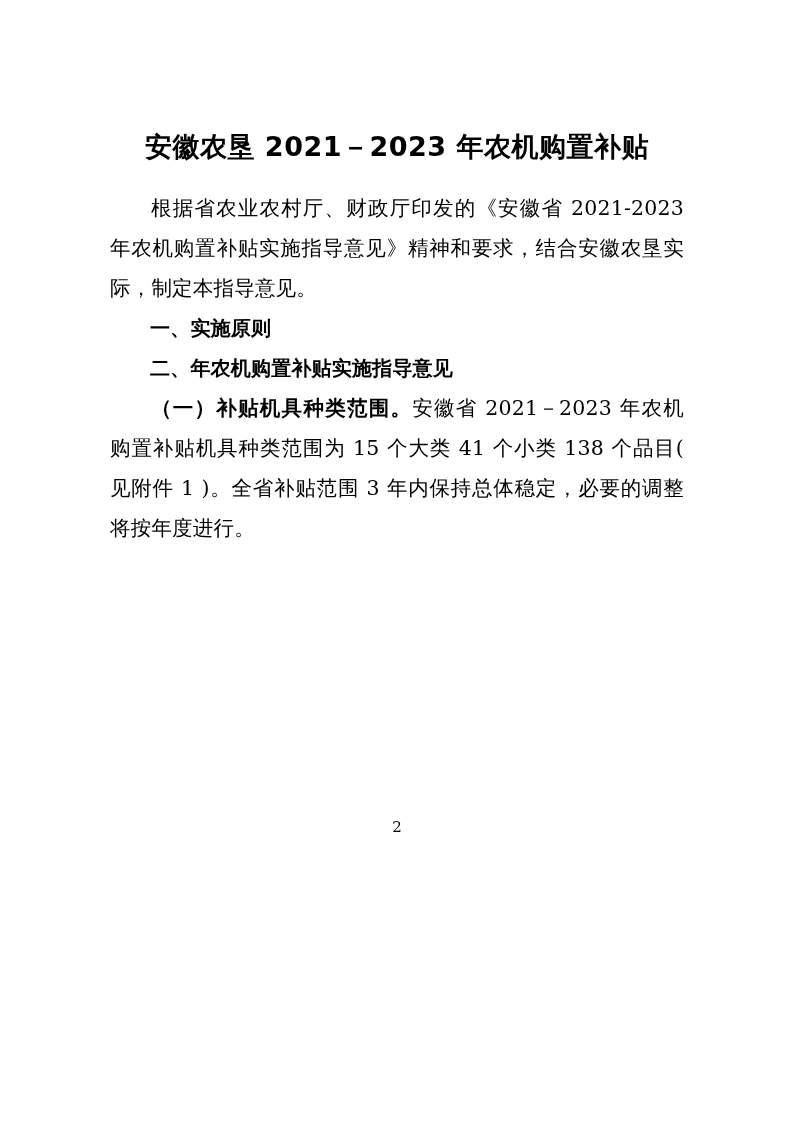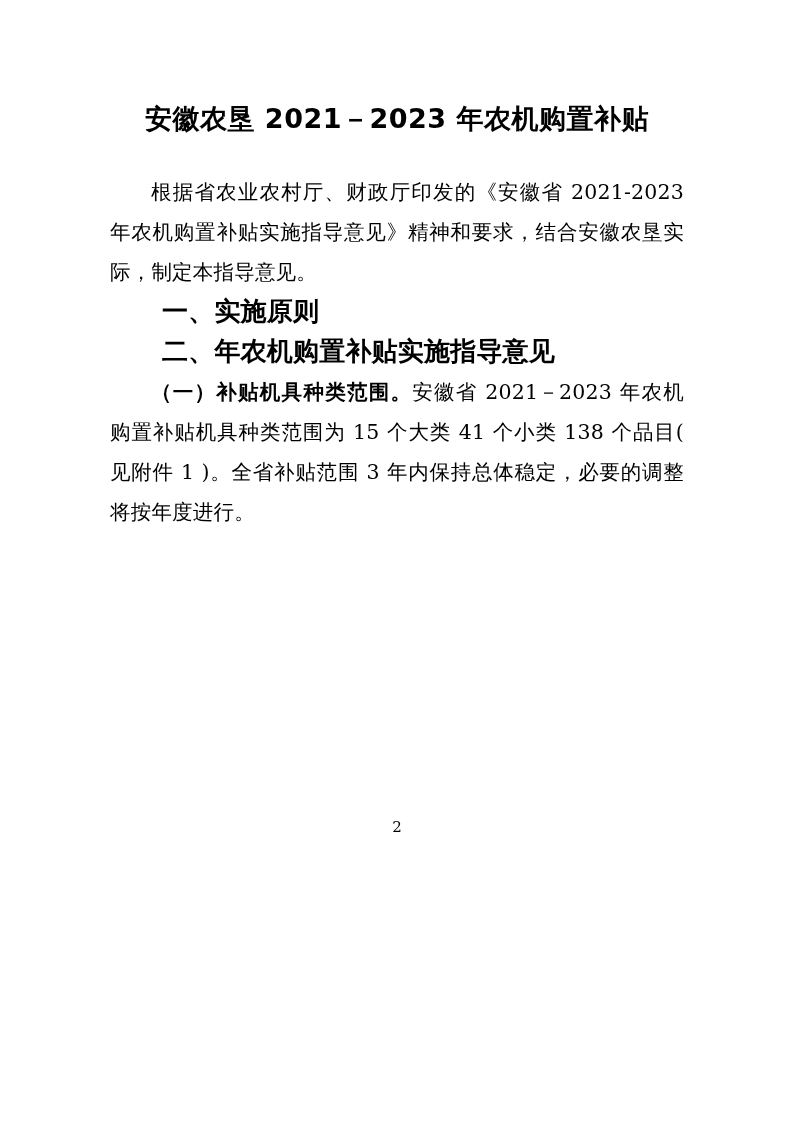--- a/index.html
+++ b/index.html
@@ -12,53 +12,53 @@
     height: 1122px;
     font-family: "DejaVu Serif", "Liberation Serif", serif;
     color: #000000;
     position: relative;
     overflow: hidden;
   }
   .page {
     width: 794px;
     height: 892px;
     box-sizing: border-box;
-    padding: 78px 110px 0 110px;
+    padding: 106px 110px 0 110px;
     position: relative;
   }
   .doc-title {
     font-family: "DejaVu Sans", "Liberation Sans", sans-serif;
     font-weight: bold;
     font-size: 27px;
     line-height: 46px;
     text-align: center;
     letter-spacing: 0.5px;
     margin: 18px 0 0 0;
   }
   .doc-title .line {
     display: block;
   }
   .body-block {
-    margin-top: 30px;
+    margin-top: 18px;
   }
   p.para {
     margin: 0;
     font-size: 20.5px;
     line-height: 40px;
     text-align: justify;
     text-justify: inter-ideograph;
     text-indent: 2em;
     letter-spacing: 0.2px;
   }
   p.heading {
     margin: 0;
-    font-size: 26px;
+    font-size: 20px;
     line-height: 40px;
     text-indent: 2em;
-    font-family: Liberation Serif, serif;
+    font-family: Liberation Sans, sans-serif;
     font-weight: bold;
     letter-spacing: 0.2px;
   }
   p.para-bold-lead {
     margin: 0;
     font-size: 20.5px;
     line-height: 40px;
     text-align: justify;
     text-justify: inter-ideograph;
     text-indent: 2em;

